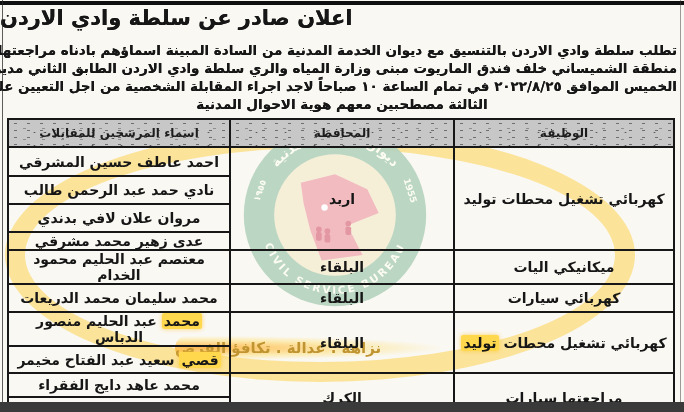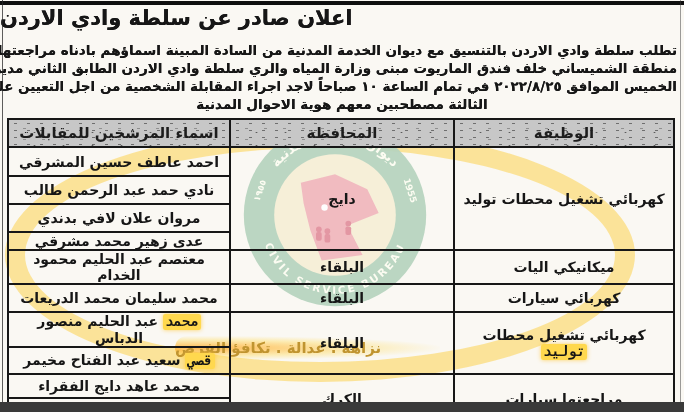--- a/index.html
+++ b/index.html
@@ -46,39 +46,39 @@
   
   table.cand{
     position:absolute;left:7px;top:118px;width:668px;z-index:2;
     border-collapse:collapse;table-layout:fixed;direction:rtl;
   }
   table.cand th,table.cand td{
     border:2px solid #171717;padding:0 3px;text-align:center;vertical-align:middle;
     font-size:14px;font-weight:bold;background:transparent;overflow:hidden;
   }
   table.cand thead th{
-    height:26px;font-size:15px;color:#1d1d1d;
+    height:26px;font-size:12px;color:#1d1d1d;
     background-color:#c7c7c7;
     background-image:radial-gradient(#6e6e6e 1px, transparent 1.4px),
                      radial-gradient(#8f8f8f 1px, transparent 1.3px),
                      radial-gradient(#5a5a5a .8px, transparent 1.1px);
     background-size:13px 7px,19px 11px,29px 13px;
     background-position:0 0,6px 3px,11px 6px;
   }
   tbody tr:nth-child(1) td{height:27px;}
   tbody tr:nth-child(2) td{height:26px;}
   tbody tr:nth-child(3) td{height:26px;}
   tbody tr:nth-child(4) td{height:15px;}
   tbody tr:nth-child(5) td{height:26px;border-radius:11px;}
   tbody tr:nth-child(6) td{height:26px;border-radius:13px;}
   tbody tr:nth-child(7) td{height:15px;}
   tbody tr:nth-child(8) td{height:25px;}
   tbody tr:nth-child(9) td{height:22px;}
   tbody tr:nth-child(10) td{height:24px;}
-  .hl{background:#ffd84e;padding:0 2px;border-radius:2px;box-shadow:0 0 4px rgba(255,200,60,.8);font-family:Liberation Mono, monospace;}
+  .hl{background:#ffd84e;padding:0 2px;border-radius:2px;box-shadow:0 0 4px rgba(255,200,60,.8);}
   .hl:empty{display:none;}
 </style>
 </head>
 <body>
 
 <div id="page">
 
   <div class="top-rule"></div>
   <div class="side-rule-left"></div>
   <div class="side-rule-right"></div>
@@ -130,21 +130,21 @@
     <thead>
       <tr>
         <th>الوظيفة</th>
         <th>المحافظة</th>
         <th>اسماء المرشحين للمقابلات</th>
       </tr>
     </thead>
     <tbody>
       <tr>
         <td rowspan="4"><span>كهربائي تشغيل محطات توليد</span></td>
-        <td rowspan="4">دايج</td>
+        <td rowspan="4">اربد</td>
         <td><span>احمد عاطف حسين المشرقي</span></td>
       </tr>
       <tr>
         <td><span>نادي حمد عبد الرحمن طالب</span></td>
       </tr>
       <tr>
         <td><span>مروان علان لافي بدندي</span></td>
       </tr>
       <tr>
         <td><span>عدي زهير محمد مشرقي</span></td>

